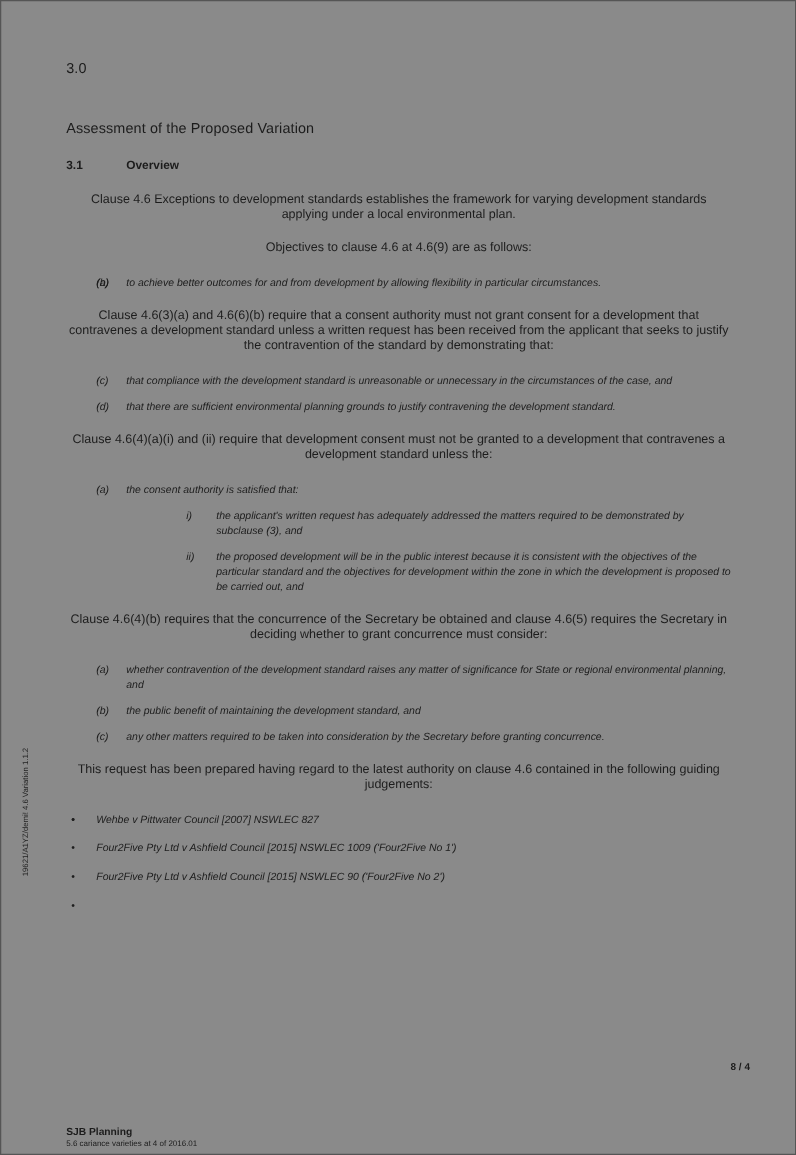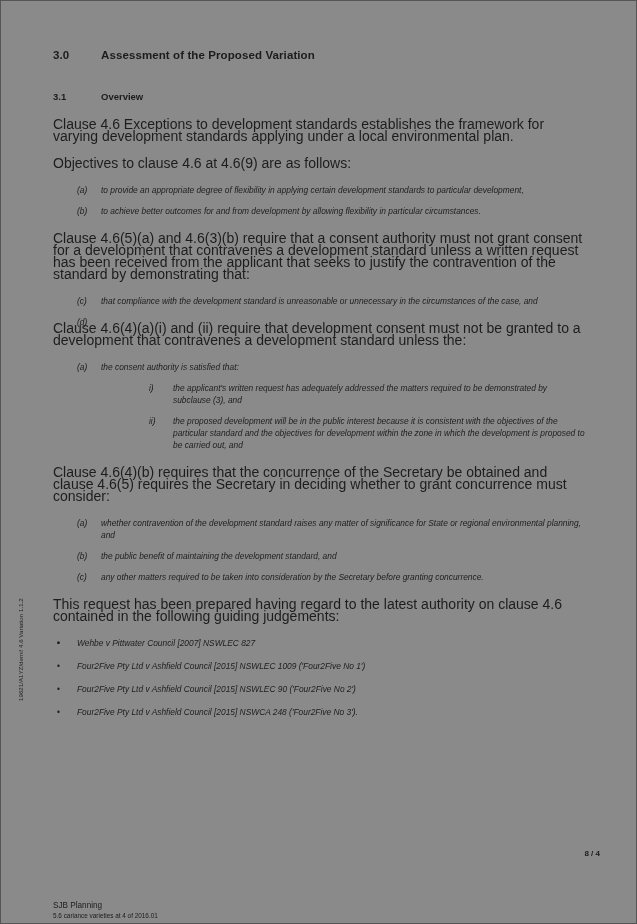--- a/index.html
+++ b/index.html
@@ -22,48 +22,49 @@
     border: 1px solid #555;
   }
   .content {
     position: absolute;
     left: 52px;
     top: 48px;
     width: 532px;
   }
   .h1 {
     font-size: 11.5px;
-    font-weight: bold;
+    font-weight: normal;
     color: #1c1c1c;
     letter-spacing: 0.1px;
-    margin-bottom: 30px;
+    margin-bottom: 18px;
     display: flex;
+    flex-direction: column;
   }
   .h1 .num {
     width: 48px;
     flex: 0 0 48px;
   }
   .h2 {
     font-size: 9.5px;
     font-weight: bold;
     color: #1c1c1c;
     margin-bottom: 16px;
     display: flex;
     align-items: flex-end;
   }
   .h2 .num {
     width: 48px;
     flex: 0 0 48px;
   }
   p.body {
-    font-size: 14px;
+    font-size: 10px;
     line-height: 12px;
     color: #1d1d1d;
     margin: 0 0 15px 0;
-    text-align: left;
+    text-align: center;
   }
   ul.lvl1, ul.lvl2, ul.lvl3, ul.bulleted {
     list-style: none;
     margin: 0 0 15px 0;
     padding: 0;
   }
   ul.lvl1 > li {
     position: relative;
     padding-left: 48px;
     font-size: 8.4px;
@@ -128,21 +129,21 @@
     color: #1c1c1c;
   }
   .footer {
     position: absolute;
     left: 52px;
     bottom: 4px;
     width: 540px;
   }
   .footer .firm {
     font-size: 8.2px;
-    font-weight: normal;
+    font-weight: bold;
     color: #1c1c1c;
     margin-bottom: 2px;
   }
   .footer .ref {
     font-size: 6.4px;
     color: #1c1c1c;
   }
 </style>
 </head>
 <body>
@@ -163,37 +164,37 @@
       <span>Overview</span>
     </div>
 
     <p class="body">Clause 4.6 Exceptions to development standards establishes the framework for varying development standards applying under a local environmental plan.</p>
 
     <p class="body">Objectives to clause 4.6 at 4.6(9) are as follows:</p>
 
     <ul class="lvl1">
       <li>
         <span class="mark">(a)</span>
-        <span>to provide an appropriate degree of flexibility in applying certain development standards to particular development,</span>
       </li>
       <li>
         <span class="mark">(b)</span>
         <span>to achieve better outcomes for and from development by allowing flexibility in particular circumstances.</span>
       </li>
     </ul>
 
-    <p class="body">Clause 4.6(5)(a) and 4.6(3)(b) require that a consent authority must not grant consent for a development that contravenes a development standard unless a written request has been received from the applicant that seeks to justify the contravention of the standard by demonstrating that:</p>
+    <p class="body">Clause 4.6(3)(a) and 4.6(6)(b) require that a consent authority must not grant consent for a development that contravenes a development standard unless a written request has been received from the applicant that seeks to justify the contravention of the standard by demonstrating that:</p>
 
     <ul class="lvl1">
       <li>
         <span class="mark">(c)</span>
         <span>that compliance with the development standard is unreasonable or unnecessary in the circumstances of the case, and</span>
       </li>
       <li>
         <span class="mark">(d)</span>
+        <span>that there are sufficient environmental planning grounds to justify contravening the development standard.</span>
       </li>
     </ul>
 
     <p class="body">Clause 4.6(4)(a)(i) and (ii) require that development consent must not be granted to a development that contravenes a development standard unless the:</p>
 
     <ul class="lvl1">
       <li>
         <span class="mark">(a)</span>
         <span>the consent authority is satisfied that:</span>
         <div class="nested-block">
@@ -241,21 +242,20 @@
       <li>
         <span class="mark">•</span>
         <span>Four2Five Pty Ltd v Ashfield Council [2015] NSWLEC 1009 ('Four2Five No 1')</span>
       </li>
       <li>
         <span class="mark">•</span>
         <span>Four2Five Pty Ltd v Ashfield Council [2015] NSWLEC 90 ('Four2Five No 2')</span>
       </li>
       <li>
         <span class="mark">•</span>
-        <span>Four2Five Pty Ltd v Ashfield Council [2015] NSWCA 248 ('Four2Five No 3').</span>
       </li>
     </ul>
 
   </div>
 
   <div class="page-number">8 / 4</div>
 
   <div class="footer">
     <div class="firm">SJB Planning</div>
     <div class="ref">5.6 cariance varieties at 4 of 2016.01</div>

